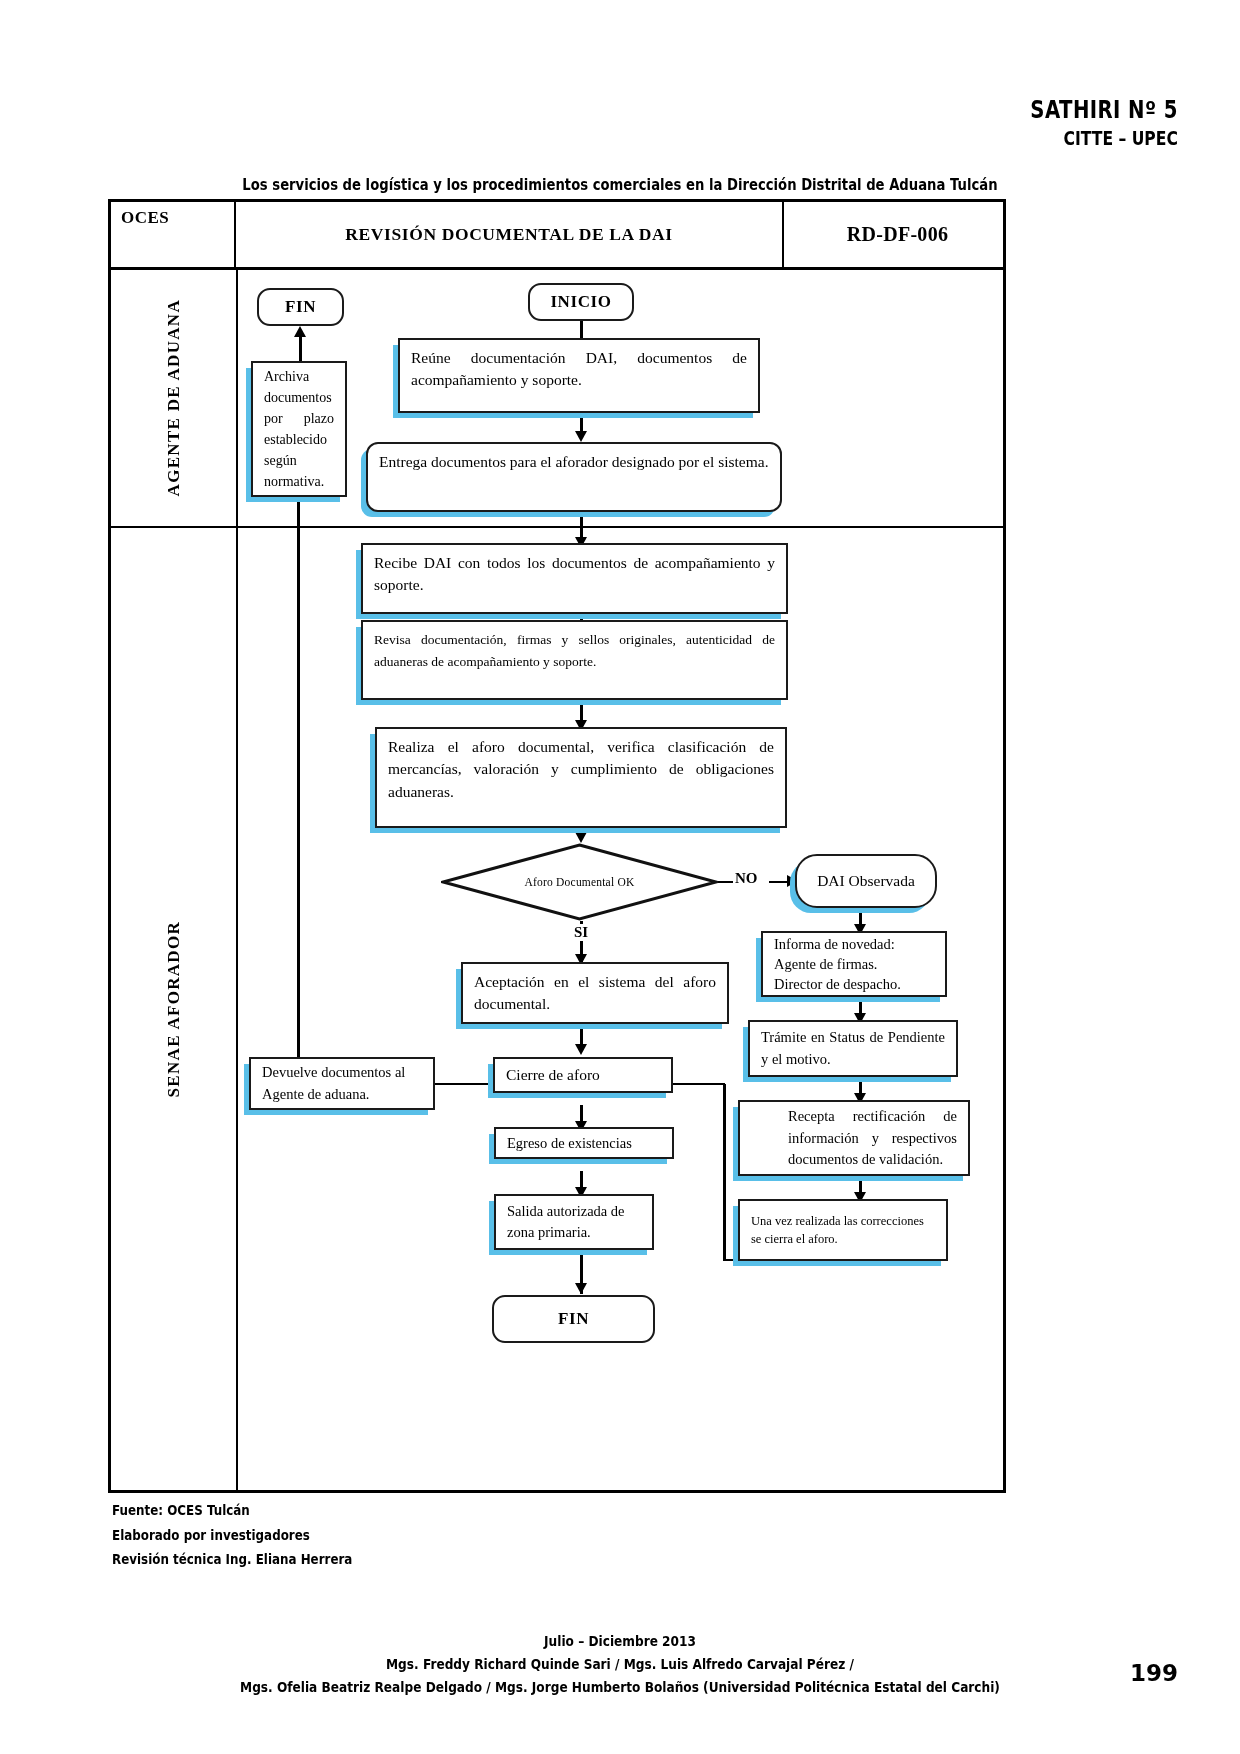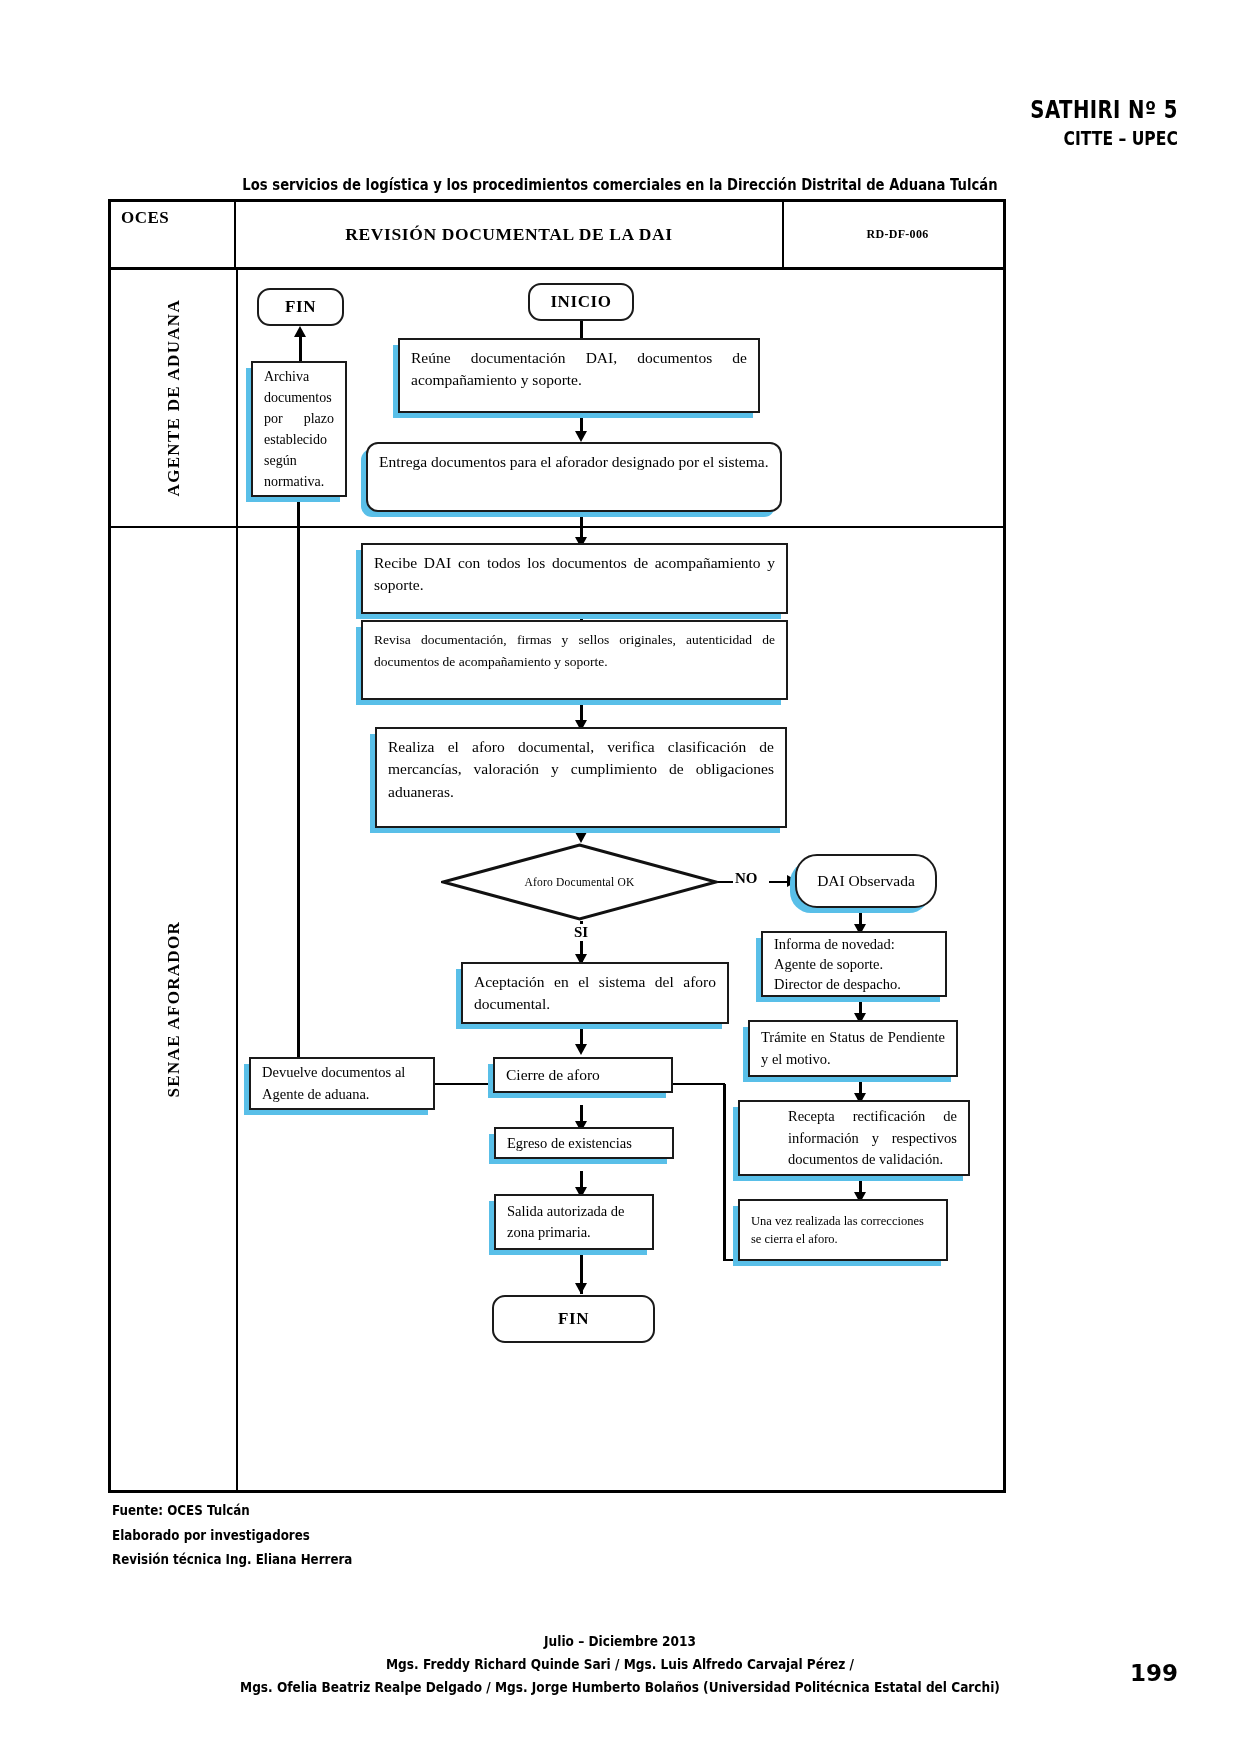--- a/index.html
+++ b/index.html
@@ -22,21 +22,21 @@
     border-bottom:3px solid #000;box-sizing:border-box;}
   .hdr-cell-left{position:absolute;left:0;top:0;width:125px;height:100%;
     border-right:2px solid #000;box-sizing:border-box;padding:6px 0 0 10px;
     font-weight:bold;font-size:17px;letter-spacing:.5px;}
   .hdr-cell-mid{position:absolute;left:125px;top:0;width:548px;height:100%;
     border-right:2px solid #000;box-sizing:border-box;
     display:flex;align-items:center;justify-content:center;
     font-weight:bold;font-size:17.5px;letter-spacing:.6px;}
   .hdr-cell-right{position:absolute;left:673px;top:0;right:0;height:100%;
     box-sizing:border-box;display:flex;align-items:center;justify-content:center;
-    font-weight:bold;font-size:12px;letter-spacing:.3px;margin-left:8px;}
+    font-weight:bold;font-size:20px;letter-spacing:.3px;margin-left:8px;}
 
   
   .lane-div{position:absolute;left:0;width:100%;border-top:2px solid #000;}
   .lane-col{position:absolute;left:125px;top:68px;bottom:0;width:0;border-left:2px solid #000;}
   .lane-label{position:absolute;left:0;width:125px;
     display:flex;align-items:center;justify-content:center;}
   .lane-label span{writing-mode:vertical-rl;transform:rotate(180deg);
     font-weight:bold;font-size:17px;letter-spacing:1.3px;}
 
   
@@ -138,21 +138,21 @@
   <div class="box shadow left vcenter" style="left:140px;top:159px;width:96px;height:136px;
        font-size:14px;line-height:1.5;text-align:justify;">Archiva documentos por plazo establecido según normativa.</div>
 
   <div class="ln vln" style="left:469px;top:310px;height:31px;"></div>
   <div class="arrow-d" style="left:463.5px;top:335px;"></div>
 
   <div class="box shadow" style="left:250px;top:341px;width:427px;height:71px;">Recibe      DAI     con todos los documentos de acompañamiento y soporte.</div>
   <div class="ln vln" style="left:469px;top:412px;height:20px;"></div>
   <div class="arrow-d" style="left:463.5px;top:424px;"></div>
 
-  <div class="box shadow" style="left:250px;top:418px;width:427px;height:80px;font-size:13.5px;line-height:1.6;">Revisa documentación, firmas y sellos originales, autenticidad de documentos de acompañamiento y soporte.</div>
+  <div class="box shadow" style="left:250px;top:418px;width:427px;height:80px;font-size:13.5px;line-height:1.6;">Revisa documentación, firmas y sellos originales, autenticidad de aduaneras de acompañamiento y soporte.</div>
   <div class="ln vln" style="left:469px;top:498px;height:28px;"></div>
   <div class="arrow-d" style="left:463.5px;top:518px;"></div>
 
   <div class="box shadow" style="left:264px;top:525px;width:412px;height:101px;">Realiza el aforo documental, verifica clasificación de mercancías, valoración y cumplimiento de obligaciones aduaneras.</div>
   <div class="ln vln" style="left:469px;top:614px;height:22px;"></div>
   <div class="arrow-d" style="left:463.5px;top:630px;"></div>
 
   <div class="diamond-wrap" style="left:330px;top:641px;width:277px;height:78px;">
     <svg width="277" height="78" viewBox="0 0 277 78">
       <polygon points="138.5,2 275,39 138.5,76 2,39" fill="#ffffff" stroke="#111111" stroke-width="3"></polygon>
@@ -164,21 +164,21 @@
   <div class="branch-lbl" style="left:622px;top:668px;">NO</div>
   <div class="ln hln" style="left:658px;top:678.5px;width:25px;"></div>
   <div class="arrow-r" style="left:676px;top:673px;"></div>
 
   <div class="box shadow center" style="left:684px;top:652px;width:142px;height:54px;border-radius:22px;">DAI Observada</div>
   <div class="ln vln" style="left:748px;top:706px;height:22px;"></div>
   <div class="arrow-d" style="left:742.5px;top:722px;"></div>
 
   <div class="box shadow left vcenter" style="left:650px;top:729px;width:186px;height:66px;
        font-size:14.5px;line-height:1.4;white-space:pre-line;text-align:left;">Informa de novedad:
-Agente de soporte.
+Agente de firmas.
 Director de despacho.</div>
   <div class="ln vln" style="left:748px;top:795px;height:22px;"></div>
   <div class="arrow-d" style="left:742.5px;top:811px;"></div>
 
   <div class="box shadow vcenter" style="left:637px;top:818px;width:210px;height:57px;font-size:14.5px;">Trámite    en    Status   de Pendiente y el motivo.</div>
   <div class="ln vln" style="left:748px;top:875px;height:22px;"></div>
   <div class="arrow-d" style="left:742.5px;top:891px;"></div>
 
   <div class="box shadow vcenter" style="left:627px;top:898px;width:232px;height:76px;font-size:14.5px;padding-left:48px;">Recepta    rectificación    de información   y   respectivos documentos de validación.</div>
   <div class="ln vln" style="left:748px;top:974px;height:22px;"></div>

